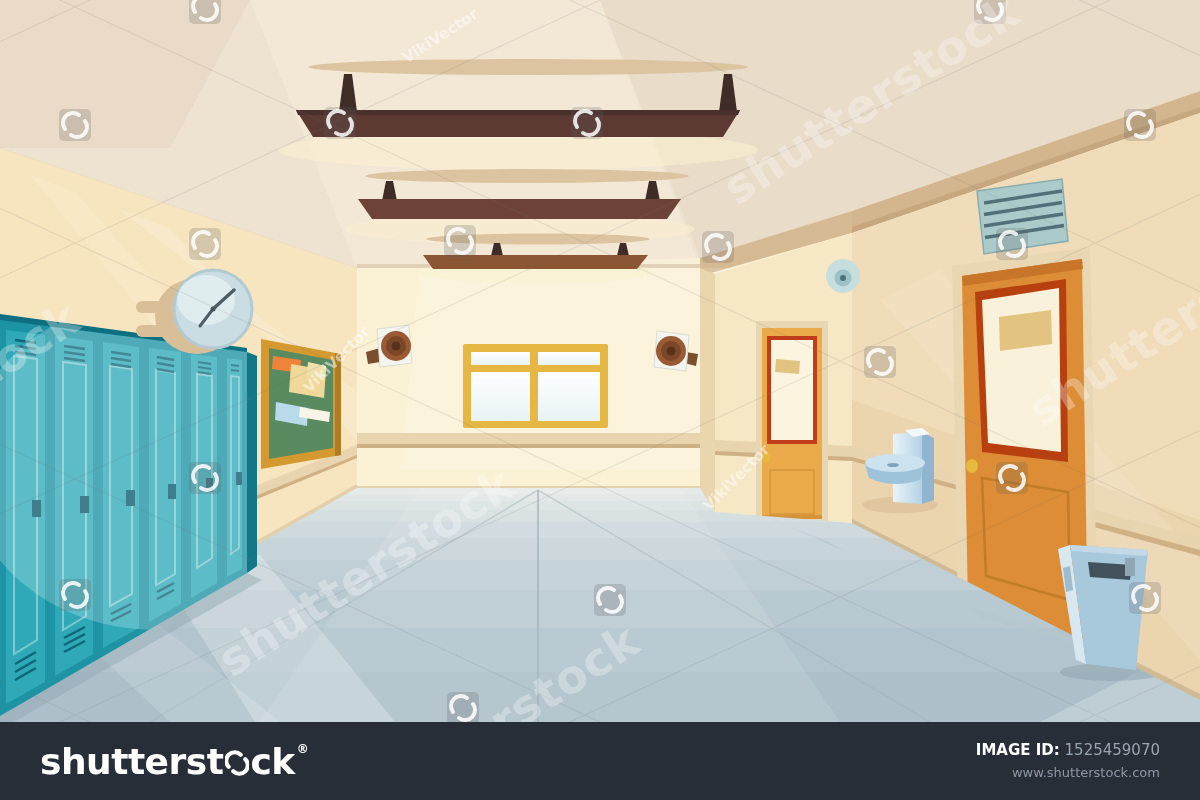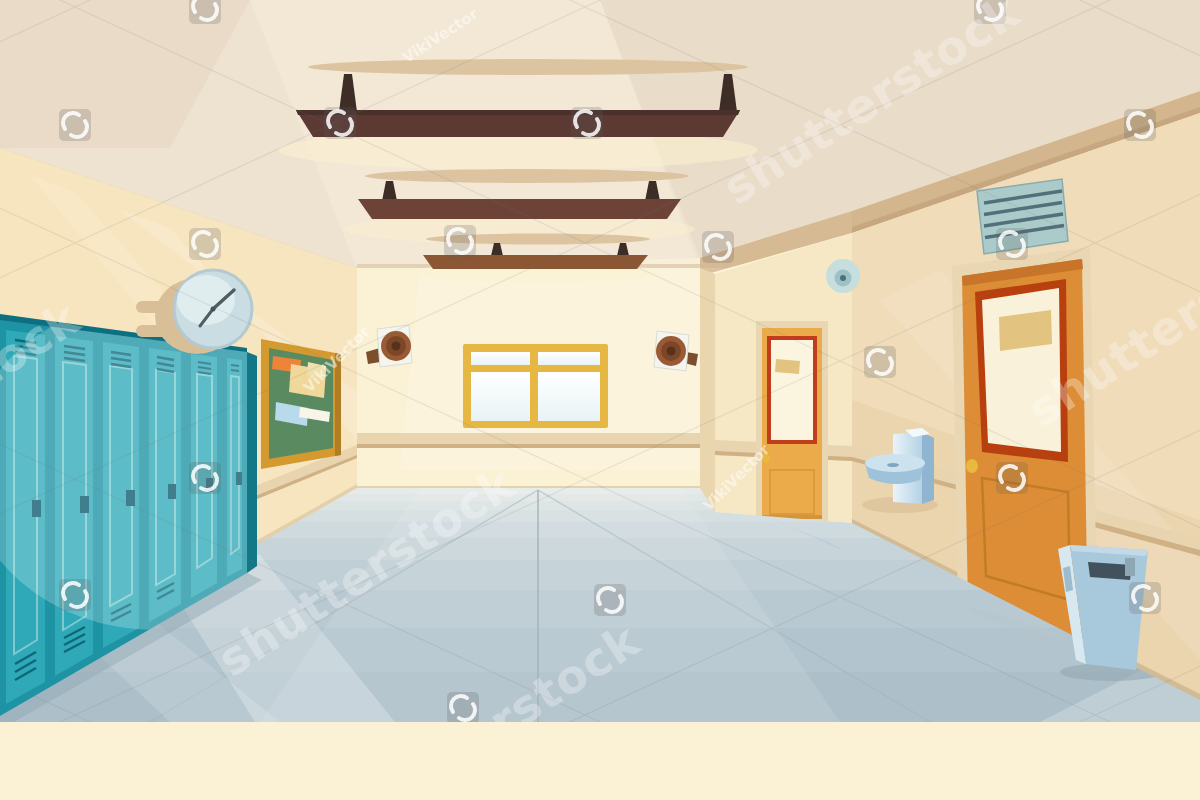--- a/index.html
+++ b/index.html
@@ -327,13 +327,28 @@
         <text x="375" y="585" class="wm-word" transform="rotate(-33 375 585)">shutterstock</text>
         <text x="880" y="113" class="wm-word" transform="rotate(-33 880 113)">shutterstock</text>
         <text x="1185" y="335" class="wm-word" transform="rotate(-33 1185 335)">shutterstock</text>
         <text x="500" y="742" class="wm-word" transform="rotate(-33 500 742)">shutterstock</text>
         <text x="443" y="40" class="wm-credit" transform="rotate(-33 443 40)">VikiVector</text>
         <text x="340" y="363" class="wm-credit" transform="rotate(-45 340 363)">VikiVector</text>
         <text x="740" y="481" class="wm-credit" transform="rotate(-45 740 481)">VikiVector</text>
       </g>
 </svg>
 
+<div class="footer">
+  <div class="logo">
+    <span>shutterst</span>
+        <svg class="logo-mark" viewBox="-13 -13 26 26">
+          <path d="M4,-9 A9,9 0 0 0 -9,4" stroke="#ffffff" stroke-width="4.5" fill="none" stroke-linecap="round"></path>
+          <path d="M-4,9 A9,9 0 0 0 9,-4" stroke="#ffffff" stroke-width="4.5" fill="none" stroke-linecap="round"></path>
+        </svg>
+        <span>ck</span>
+        <span class="reg">®</span>
+  </div>
+  <div class="meta">
+    <div class="l1"><span class="id-label">IMAGE ID:</span> <span class="id-value">1525459070</span></div>
+    <div class="l2">www.shutterstock.com</div>
+  </div>
 </div>
+</div>
 
 </body></html>

